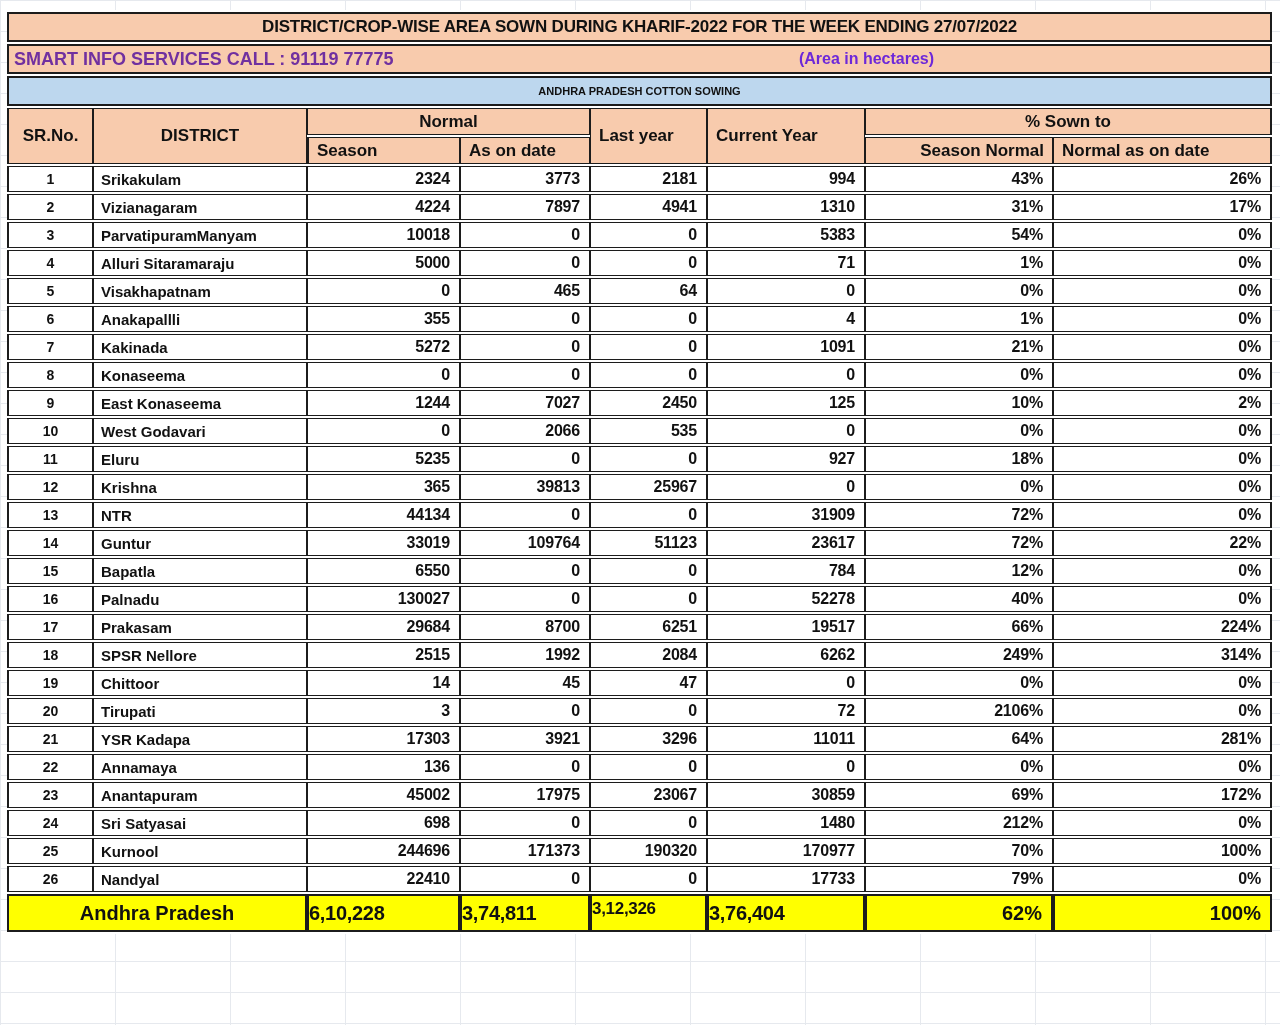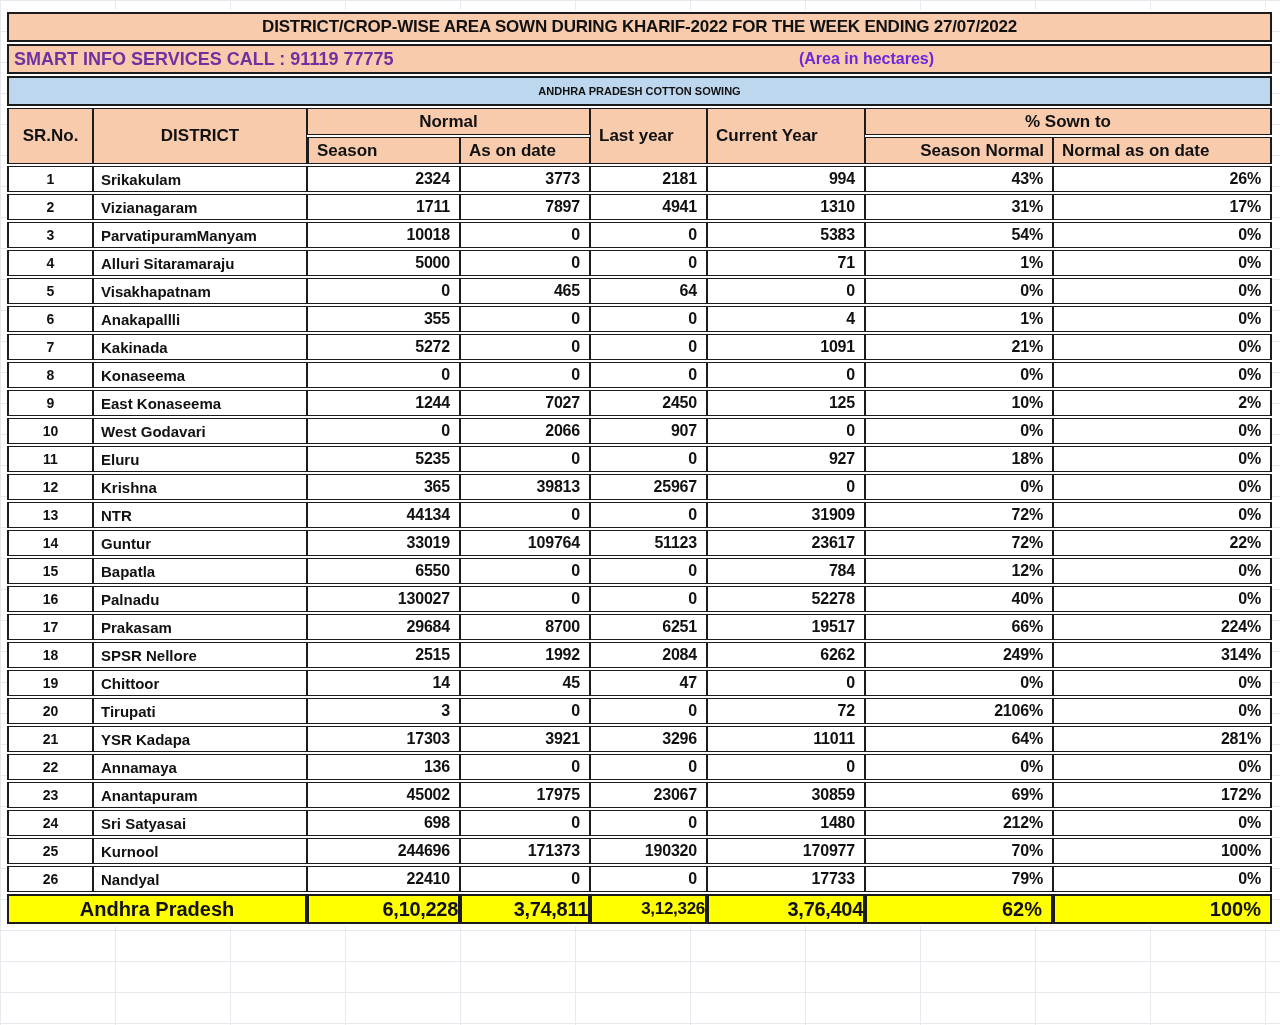--- a/index.html
+++ b/index.html
@@ -33,23 +33,23 @@
   .info-right{position:absolute;left:68%;top:50%;transform:translate(-50%,-50%);font-size:16px;color:#6d28d9;}
   .subtitle-bar{background:#BDD7EE;text-align:center;font-size:11px;}
   th{background:#F8CBAD;font-size:17px;height:27px;}
   th.ctr{text-align:center;}
   th.lft{text-align:left;padding-left:8px;}
   th.rgt{text-align:right;padding-right:8px;}
   tbody td{height:26px;background:#fff;}
   td.srno{text-align:center;font-size:14px;}
   td.district{text-align:left;padding-left:7px;font-size:15px;}
   td.num{text-align:right;padding-right:9px;font-size:16px;letter-spacing:-0.2px;}
-  tfoot td{border-width:2px;background:#FFFF00;height:30px;font-size:20px;}
+  tfoot td{border-width:2px;background:#FFFF00;height:38px;font-size:20px;}
   td.total-label{text-align:center;}
-  td.total-ctr{text-align:right;letter-spacing:-0.3px;}
+  td.total-ctr{text-align:left;letter-spacing:-0.3px;}
   td.total-pct{text-align:right;padding-right:9px;}
   td.total-lastyear{font-size:17px;vertical-align:top;padding-top:3px;}
 </style>
 </head>
 <body>
 
 <div class="sheet">
   <table class="grid">
     <colgroup>
       <col style="width:86px">
@@ -98,21 +98,21 @@
     <td class="num">2324</td>
     <td class="num">3773</td>
     <td class="num">2181</td>
     <td class="num">994</td>
     <td class="num">43%</td>
     <td class="num">26%</td>
   </tr>
         <tr>
     <td class="srno">2</td>
     <td class="district">Vizianagaram</td>
-    <td class="num">1711</td>
+    <td class="num">4224</td>
     <td class="num">7897</td>
     <td class="num">4941</td>
     <td class="num">1310</td>
     <td class="num">31%</td>
     <td class="num">17%</td>
   </tr>
         <tr>
     <td class="srno">3</td>
     <td class="district">ParvatipuramManyam</td>
     <td class="num">10018</td>
@@ -180,21 +180,21 @@
     <td class="num">2450</td>
     <td class="num">125</td>
     <td class="num">10%</td>
     <td class="num">2%</td>
   </tr>
         <tr>
     <td class="srno">10</td>
     <td class="district">West Godavari</td>
     <td class="num">0</td>
     <td class="num">2066</td>
-    <td class="num">907</td>
+    <td class="num">535</td>
     <td class="num">0</td>
     <td class="num">0%</td>
     <td class="num">0%</td>
   </tr>
         <tr>
     <td class="srno">11</td>
     <td class="district">Eluru</td>
     <td class="num">5235</td>
     <td class="num">0</td>
     <td class="num">0</td>

